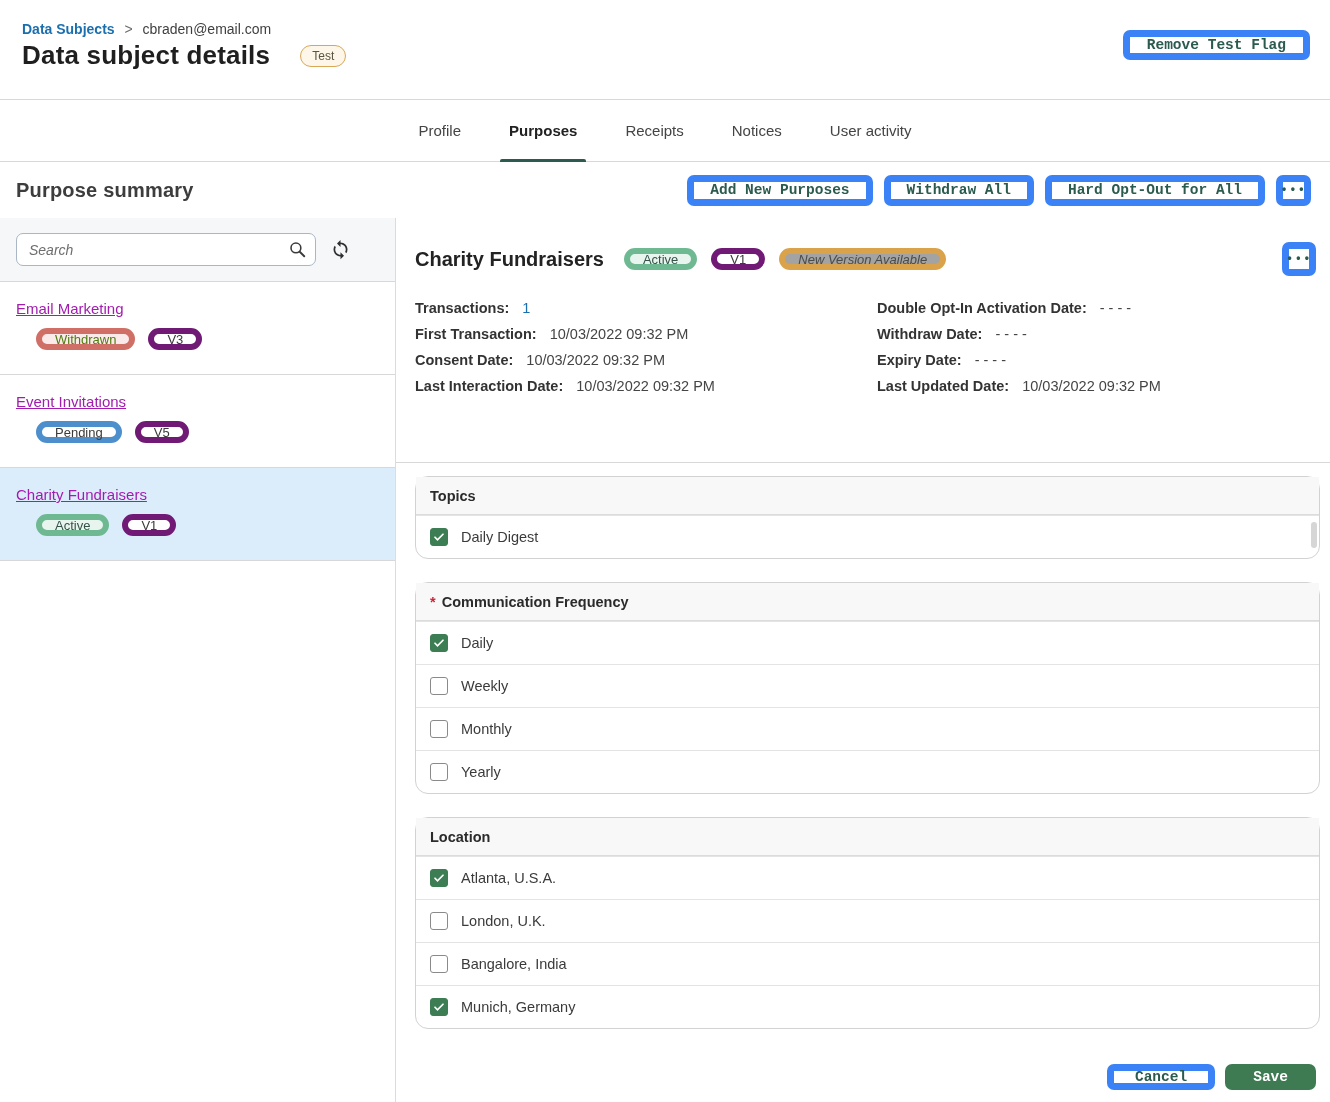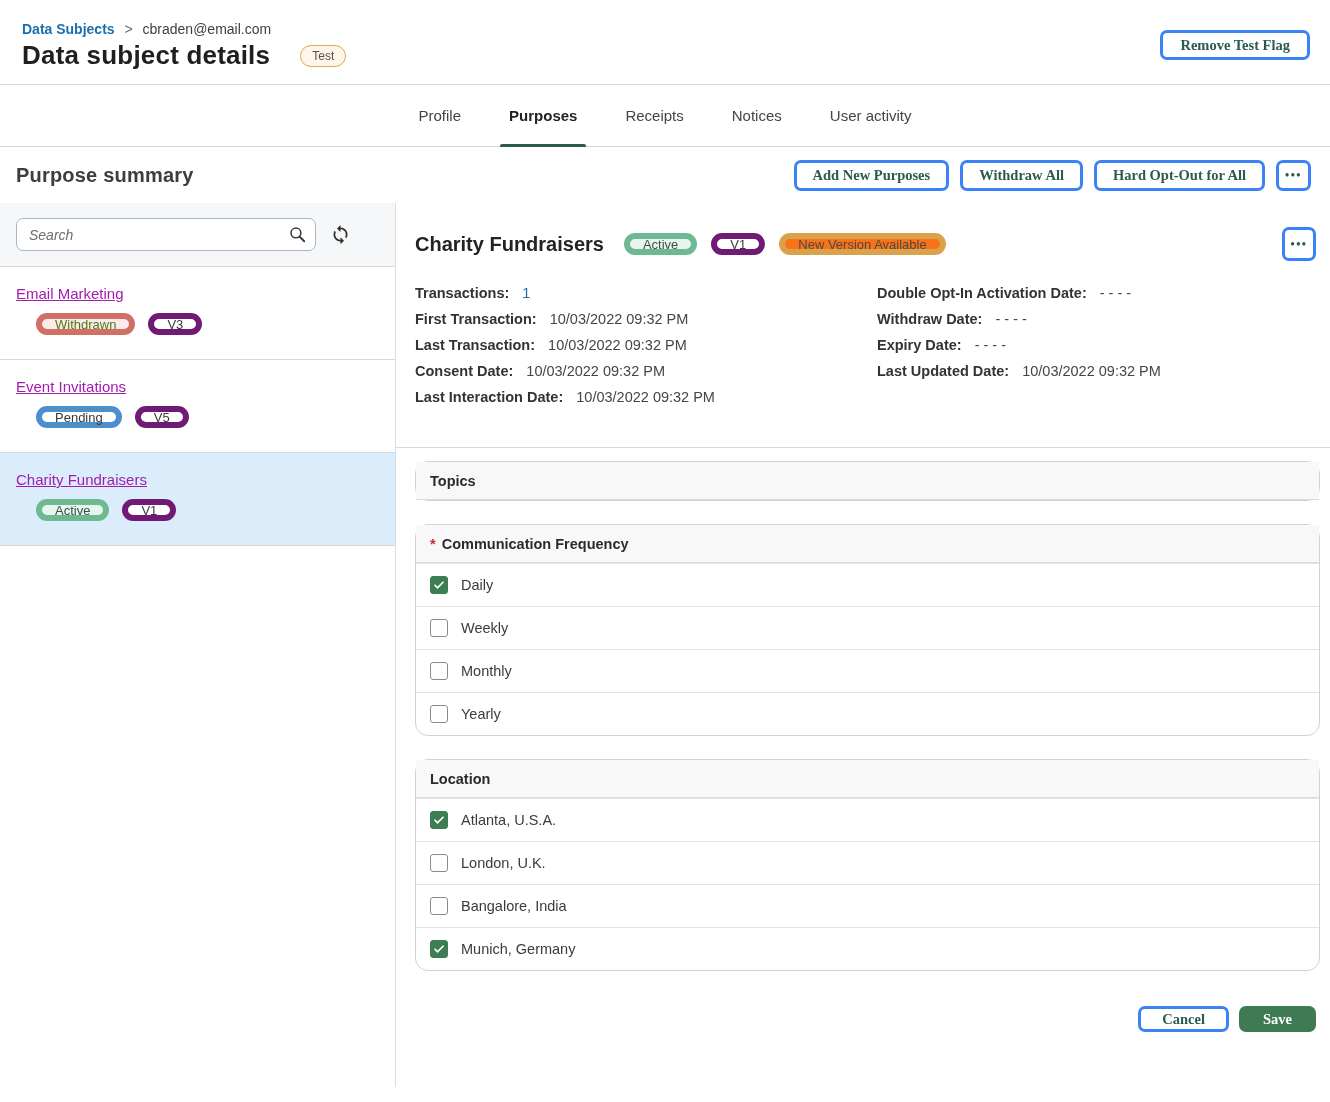--- a/index.html
+++ b/index.html
@@ -1,33 +1,33 @@
 <!DOCTYPE html>
 <html><head>
 <meta charset="utf-8">
 <style>
   * { margin: 0; padding: 0; box-sizing: border-box; }
   html, body { width: 1330px; height: 1102px; background: #fff; overflow: hidden;
     font-family: "Liberation Sans", sans-serif; color: #3b3b3b; }
 
   
-  .top-header { position: relative; height: 85px; border-bottom: 1px solid #d8d8d8; }
+  .top-header { position: relative; height: 100px; border-bottom: 1px solid #d8d8d8; }
   .breadcrumb { position: absolute; left: 22px; top: 21px; font-size: 14px; color: #3f3f3f; }
   .breadcrumb a { color: #1b6fae; font-weight: 700; text-decoration: none; cursor: pointer; }
   .breadcrumb .sep { margin: 0 6px; color: #6b6b6b; font-weight: 400; }
   .title-row { position: absolute; left: 22px; top: 40px; display: flex; align-items: center; }
   .title-row h1 { font-size: 26px; font-weight: 700; color: #1f1f1f; letter-spacing: .2px; }
   .badge { display: inline-flex; align-items: center; justify-content: center;
     border-radius: 12px; font-size: 13px; line-height: 1; white-space: nowrap; }
   .badge.test { margin-left: 30px; padding: 4px 11px; font-size: 12px;
     background: #fdf6e9; border: 1px solid #d8a857; color: #5b533f; }
   .btn { display: inline-flex; align-items: center; justify-content: center;
-    background: #fff; border: 3px solid #3b82f6; border-radius: 7px;
+    background: #fff; border: 7px solid #3b82f6; border-radius: 7px;
     color: #2b5b4f; font-weight: 700; font-size: 14.5px; cursor: pointer;
-    font-family: Liberation Serif, serif; }
+    font-family: Liberation Mono, monospace; }
   .btn-remove { position: absolute; right: 20px; top: 30px; height: 30px; padding: 0 17px; }
 
   
   .tabs { height: 62px; border-bottom: 1px solid #d8d8d8; display: flex;
     justify-content: center; align-items: stretch; gap: 14px; }
   .tab { display: flex; align-items: center; padding: 0 17px; font-size: 15px;
     color: #444; cursor: pointer; position: relative; }
   .tab.active { font-weight: 700; color: #222; }
   .tab.active::after { content: ""; position: absolute; left: 8px; right: 8px; bottom: -1px;
     height: 3px; background: #2b5b4f; border-radius: 2px 2px 0 0; }
@@ -54,21 +54,21 @@
 
   .side-item { height: 93px; border-bottom: 1px solid #d8d8d8; padding: 18px 16px 0 16px; cursor: pointer; }
   .side-item.selected { background: #dbecfb; }
   .side-item .pname { font-size: 15px; color: #a21caf; margin-bottom: 11px; text-decoration: underline; }
   .side-badges { display: flex; gap: 13px; margin-left: 20px; }
   .pill { display: inline-flex; align-items: center; height: 22px; padding: 0 13px;
     border-radius: 11px; font-size: 13px; background: #fff; border: 6px solid #701a75; color: #3a3a3a; }
   .pill.withdrawn { background: #fbeaea; border-color: #cf6f66; color: #4d7c0f; }
   .pill.pending   { background: #fff;    border-color: #4d8fcc; color: #3a3a3a; }
   .pill.active    { background: #e8f5ee; border-color: #6fb992; color: #35524a; }
-  .pill.newver    { background: #f97316; border-color: #daa24a; color: #4a4a4a; }
+  .pill.newver    { background: #a3a3a3; border-color: #daa24a; color: #4a4a4a; font-style: italic; }
 
   
   .main { flex: 1; display: flex; flex-direction: column; }
   .detail-header { border-bottom: 1px solid #d8d8d8; padding: 24px 10px 0 19px; height: 245px; }
   .detail-title-row { display: flex; align-items: center; }
   .detail-title-row h3 { font-size: 20px; font-weight: 700; color: #232323; }
   .detail-title-row .pill { margin-left: 20px; }
   .detail-title-row .pill + .pill { margin-left: 14px; }
   .btn-more-detail { margin-left: auto; width: 34px; height: 34px; margin-right: 4px; }
   .detail-grid { display: flex; margin-top: 24px; }
@@ -195,24 +195,20 @@
           <div class="dcol left">
             <div class="field">
               <span class="flabel">Transactions:</span>
               <span class="fvalue link">1</span>
             </div>
             <div class="field">
               <span class="flabel">First Transaction:</span>
               <span class="fvalue">10/03/2022 09:32 PM</span>
             </div>
             <div class="field">
-              <span class="flabel">Last Transaction:</span>
-              <span class="fvalue">10/03/2022 09:32 PM</span>
-            </div>
-            <div class="field">
               <span class="flabel">Consent Date:</span>
               <span class="fvalue">10/03/2022 09:32 PM</span>
             </div>
             <div class="field">
               <span class="flabel">Last Interaction Date:</span>
               <span class="fvalue">10/03/2022 09:32 PM</span>
             </div>
           </div>
           <div class="dcol">
             <div class="field">
@@ -233,20 +229,29 @@
             </div>
           </div>
         </div>
       </div>
 
       <div class="cards">
 
         <section class="card">
           <div class="card-header">
             <span>Topics</span>
+          </div>
+          <div class="opt-row">
+            <span class="cb checked">
+              <svg viewBox="0 0 24 24">
+                  <path d="M4 12.5l5 5 11-11" stroke="#fff" stroke-width="3.5" fill="none" stroke-linecap="round"></path>
+                </svg>
+            </span>
+            <span class="opt-label">Daily Digest</span>
+            <span class="v-scroll"></span>
           </div>
         </section>
 
         <section class="card">
           <div class="card-header">
             <span class="req">*</span>
             <span>Communication Frequency</span>
           </div>
           <div class="opt-row">
             <span class="cb checked">

